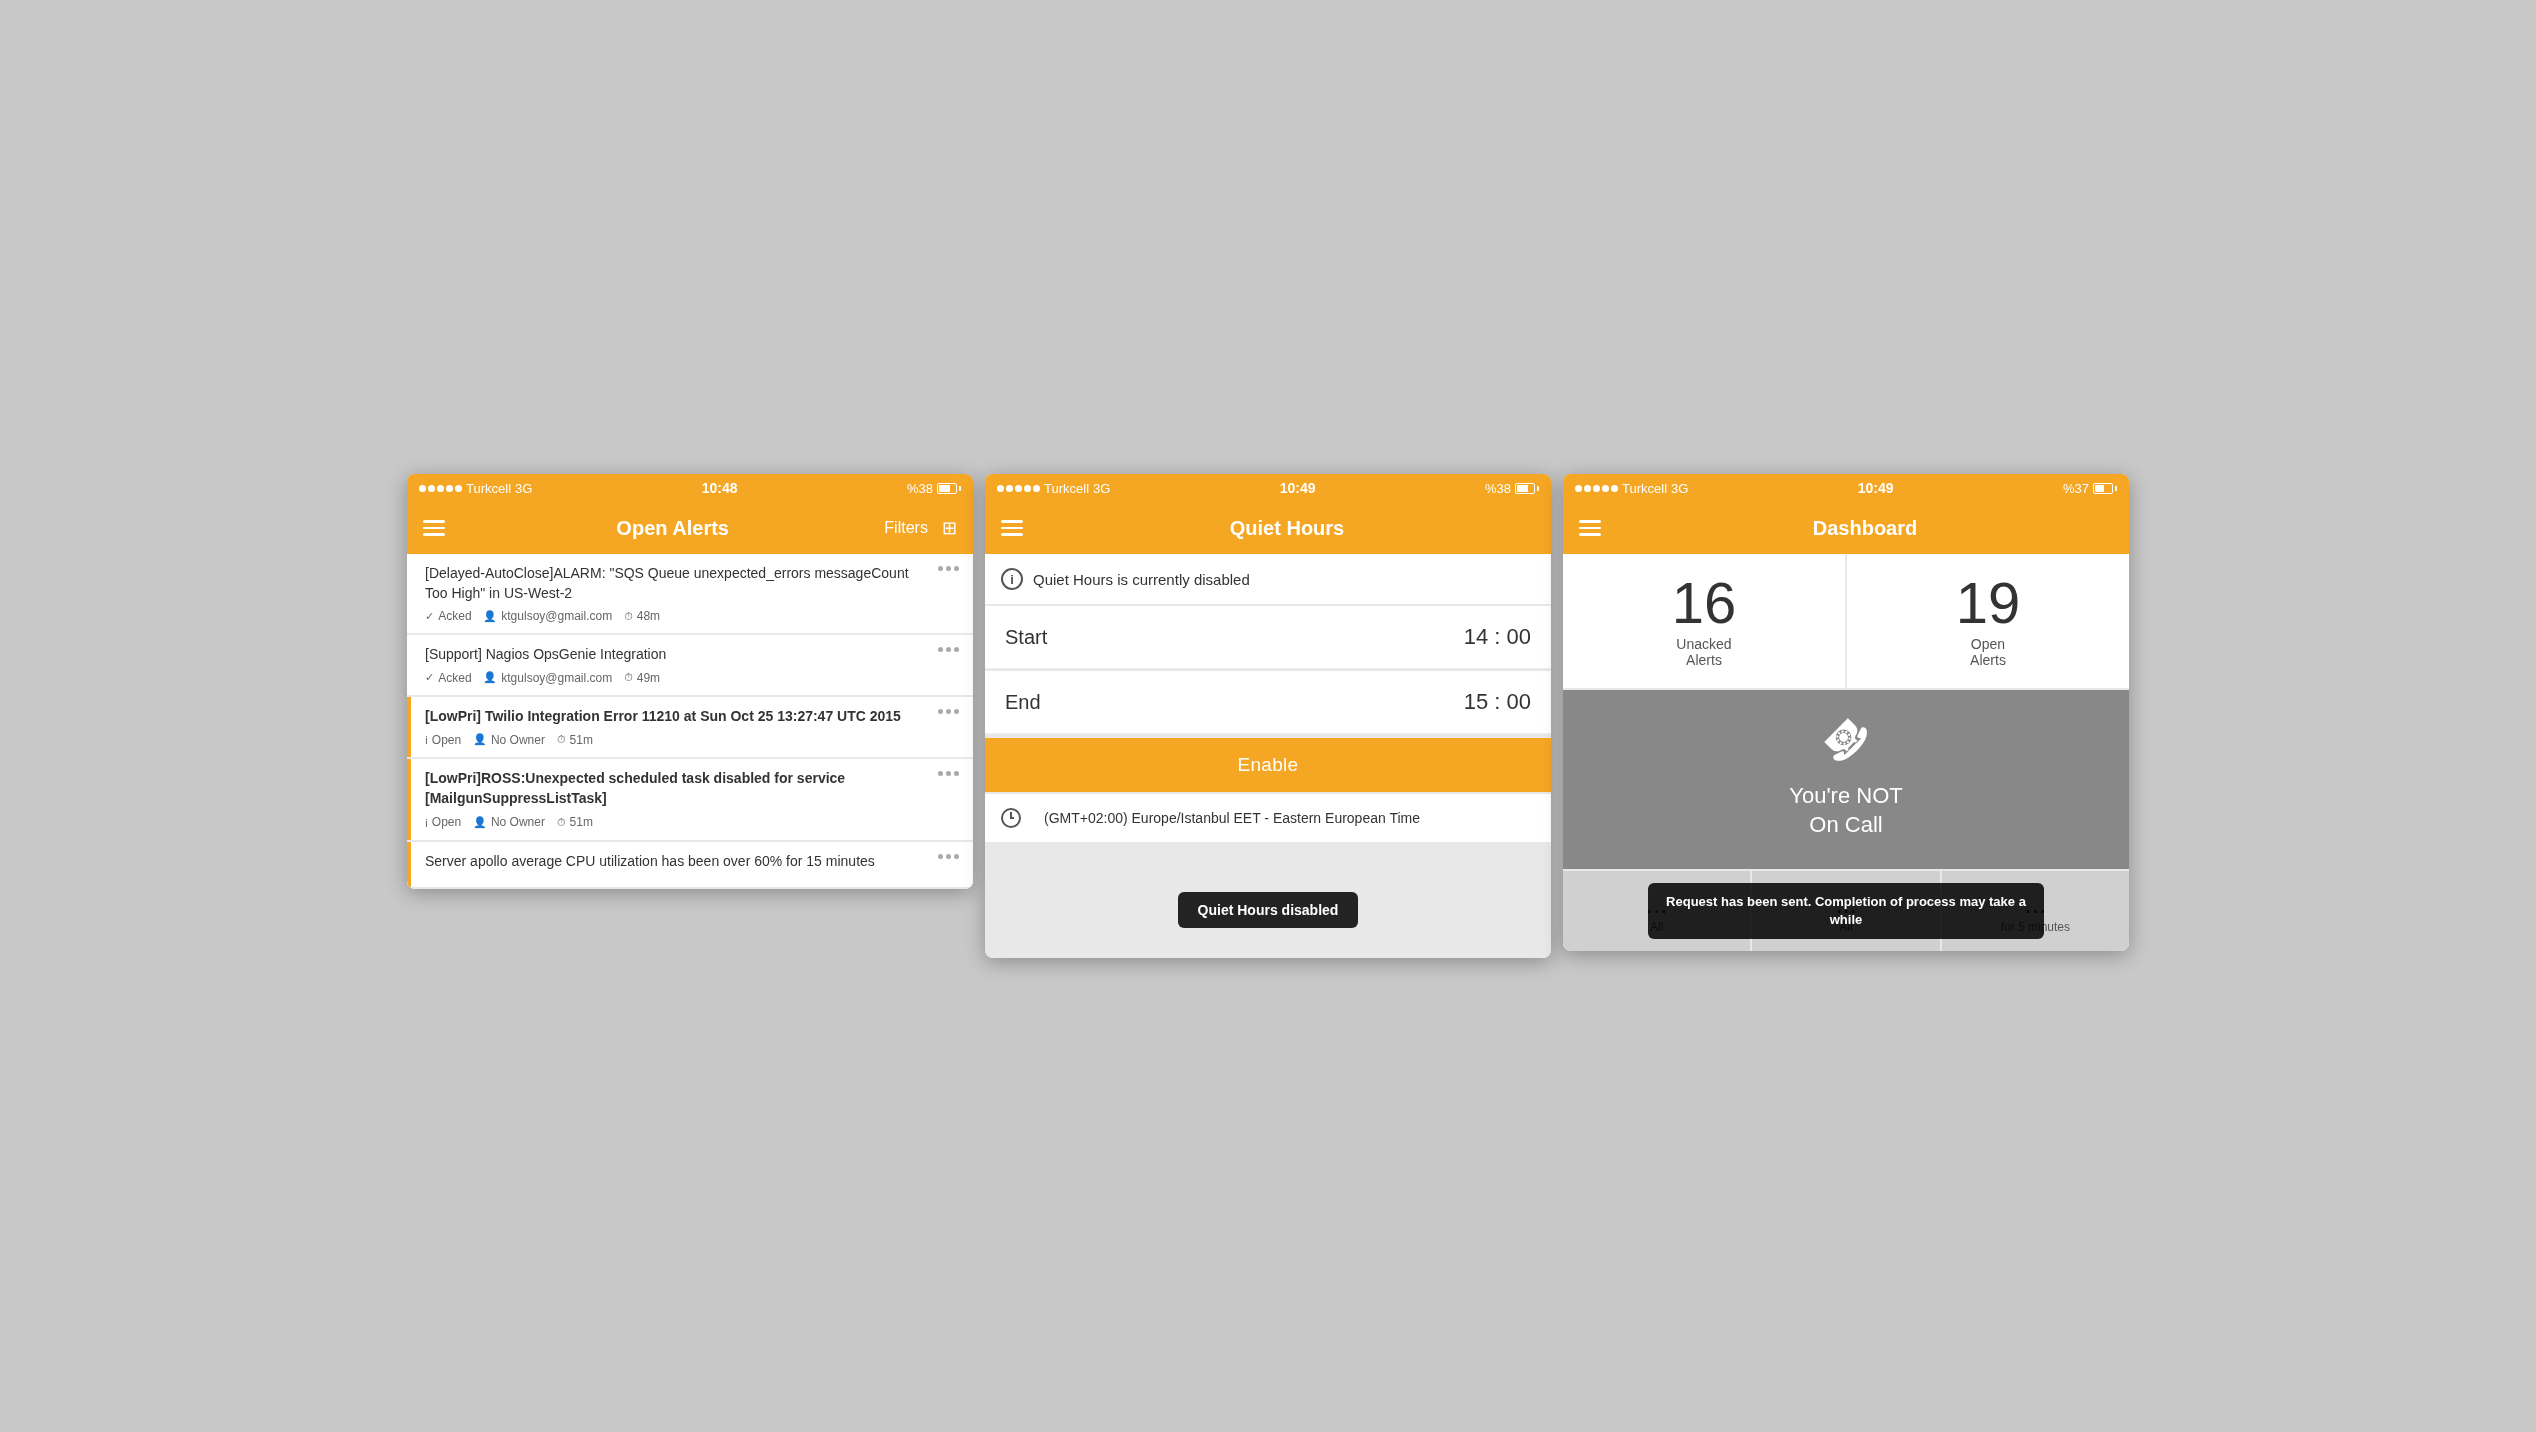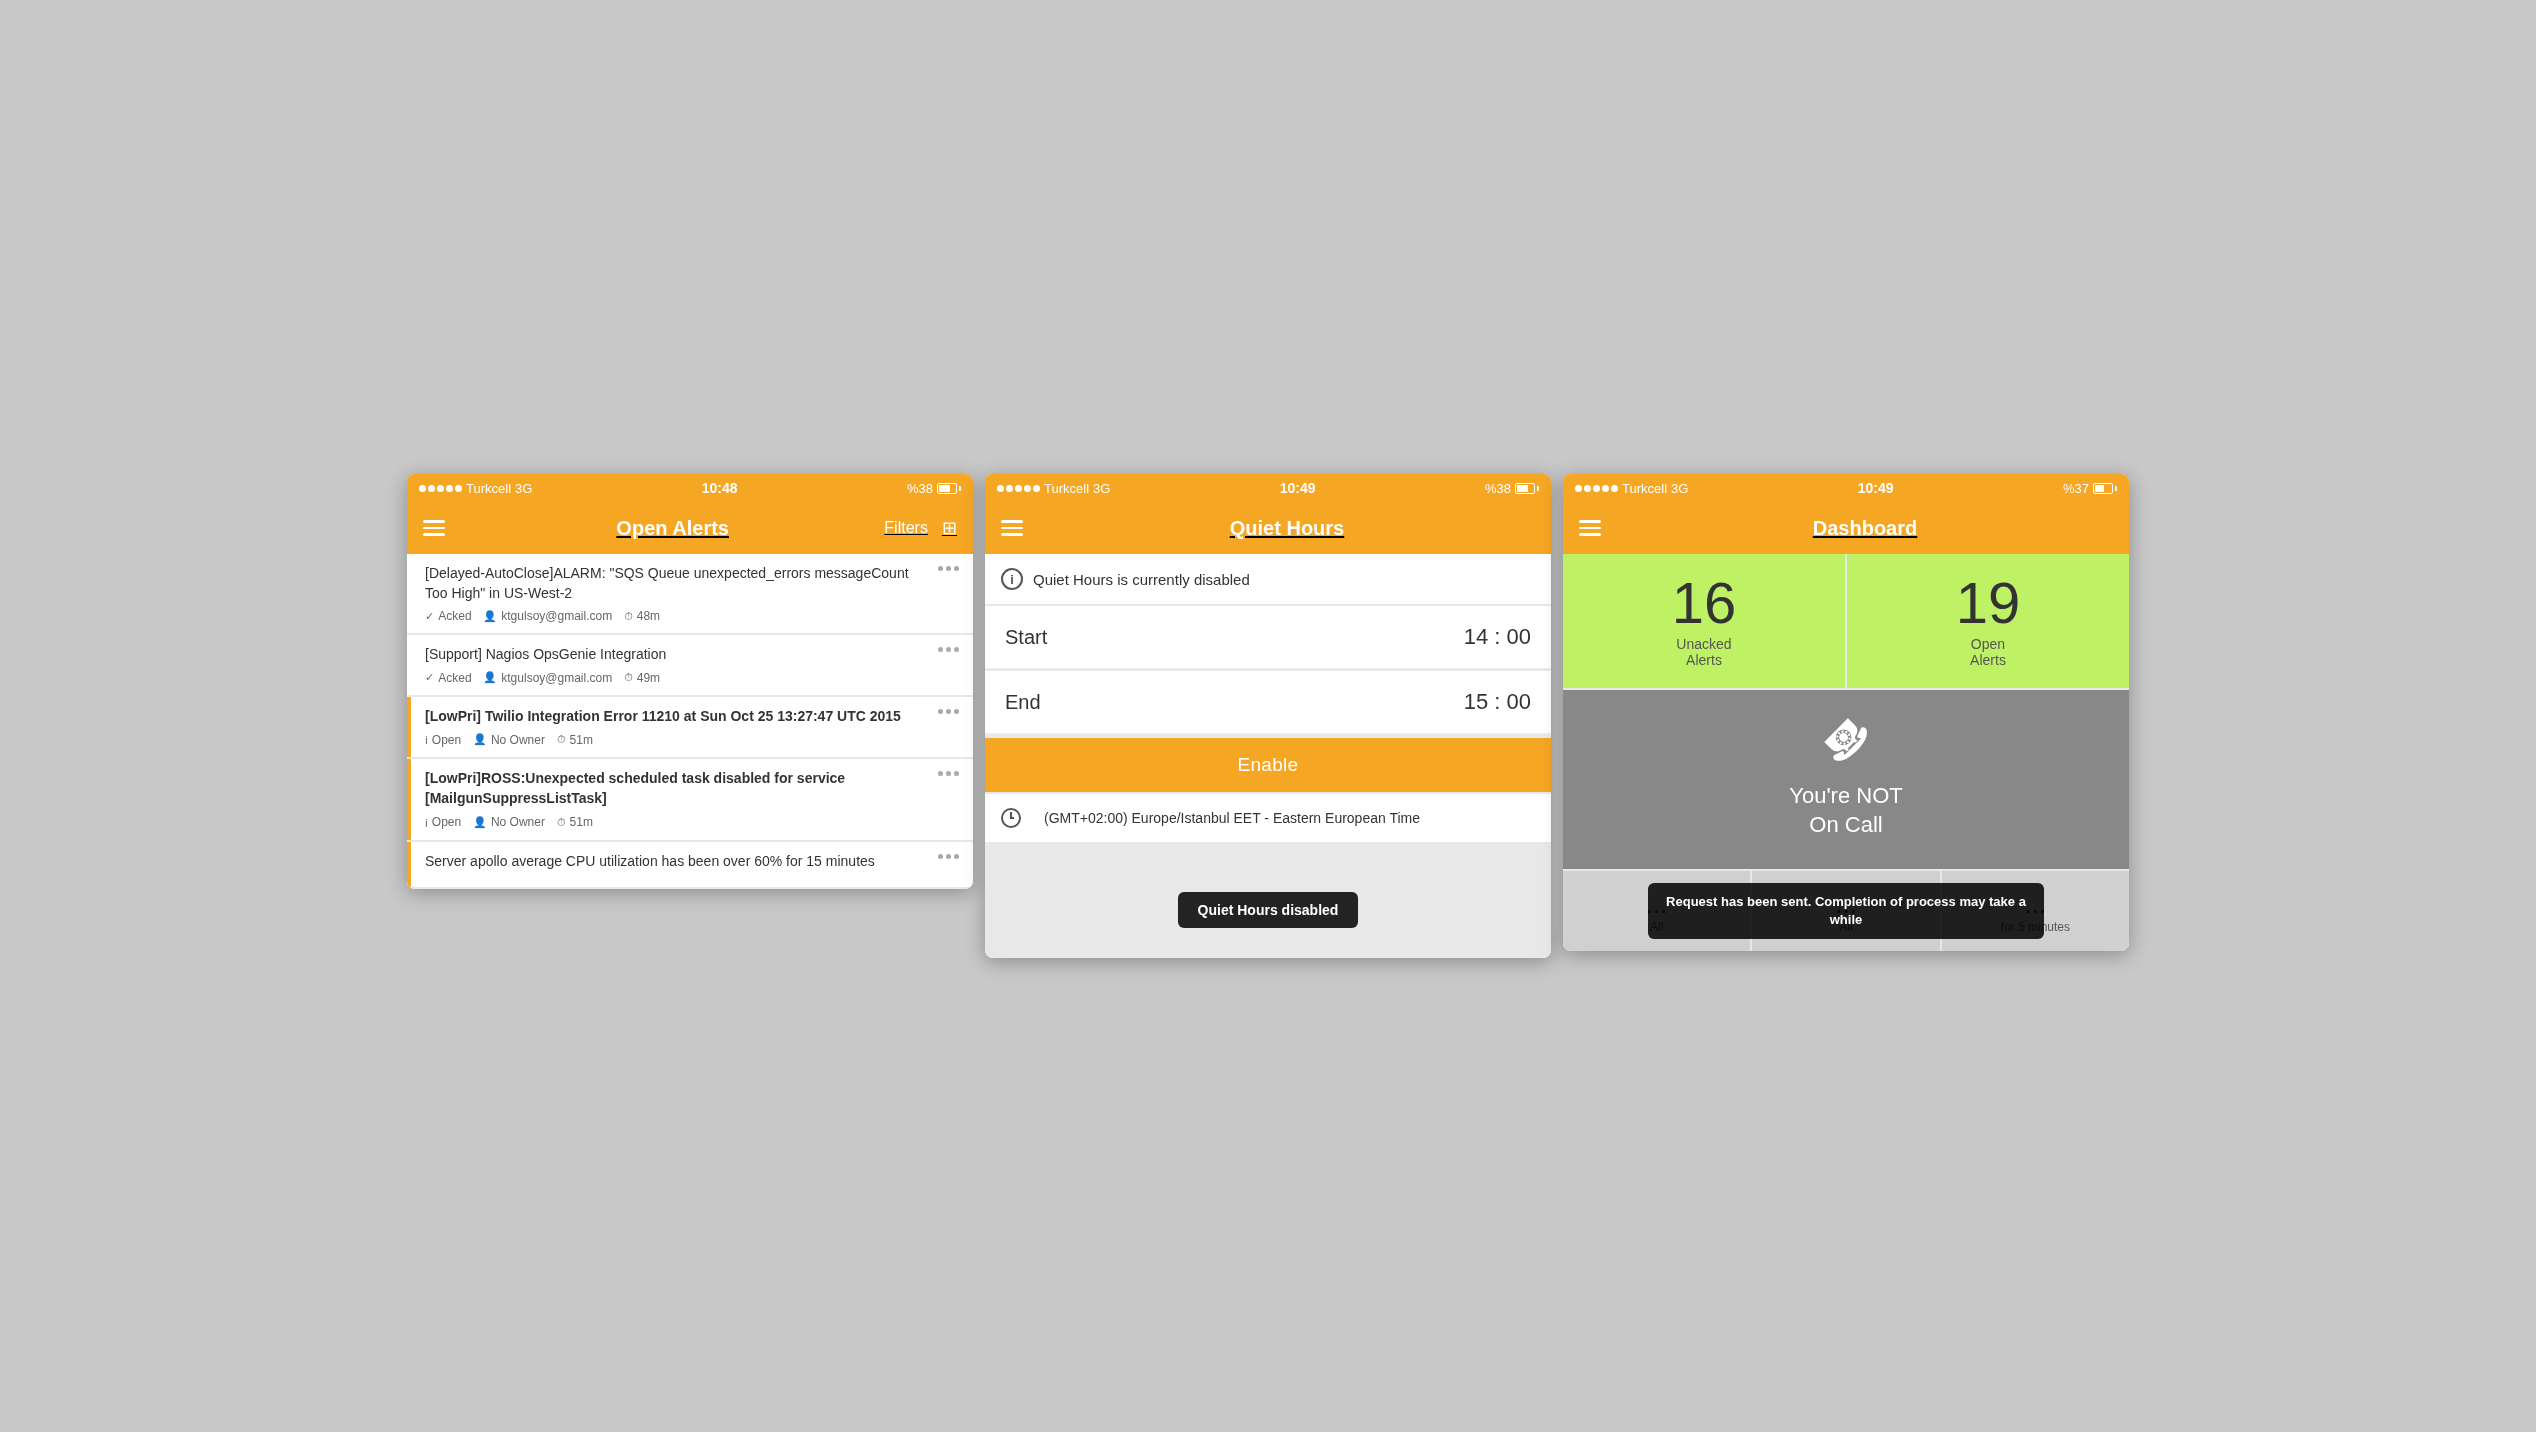--- a/index.html
+++ b/index.html
@@ -73,21 +73,20 @@
       margin-left: 1px;
     }
 
     
     .app-header {
       background: #f5a623;
       display: flex;
       align-items: center;
       padding: 10px 16px;
       min-height: 52px;
-      text-decoration: underline;
     }
     .hamburger-icon {
       display: flex;
       flex-direction: column;
       gap: 4px;
       cursor: pointer;
       margin-right: 16px;
     }
     .hamburger-line {
       width: 22px; height: 2.5px;
@@ -272,21 +271,21 @@
     }
 
     
     .dashboard-content { background: #e8e8e8; }
     .dashboard-grid-top {
       display: flex;
       gap: 2px;
       margin-bottom: 2px;
     }
     .dashboard-tile {
-      background: #bef264;
+      background: #ffffff;
       flex: 1;
       display: flex;
       flex-direction: column;
       align-items: center;
       justify-content: center;
       padding: 20px 10px;
       text-align: center;
     }
     .tile-number {
       font-size: 58px;

